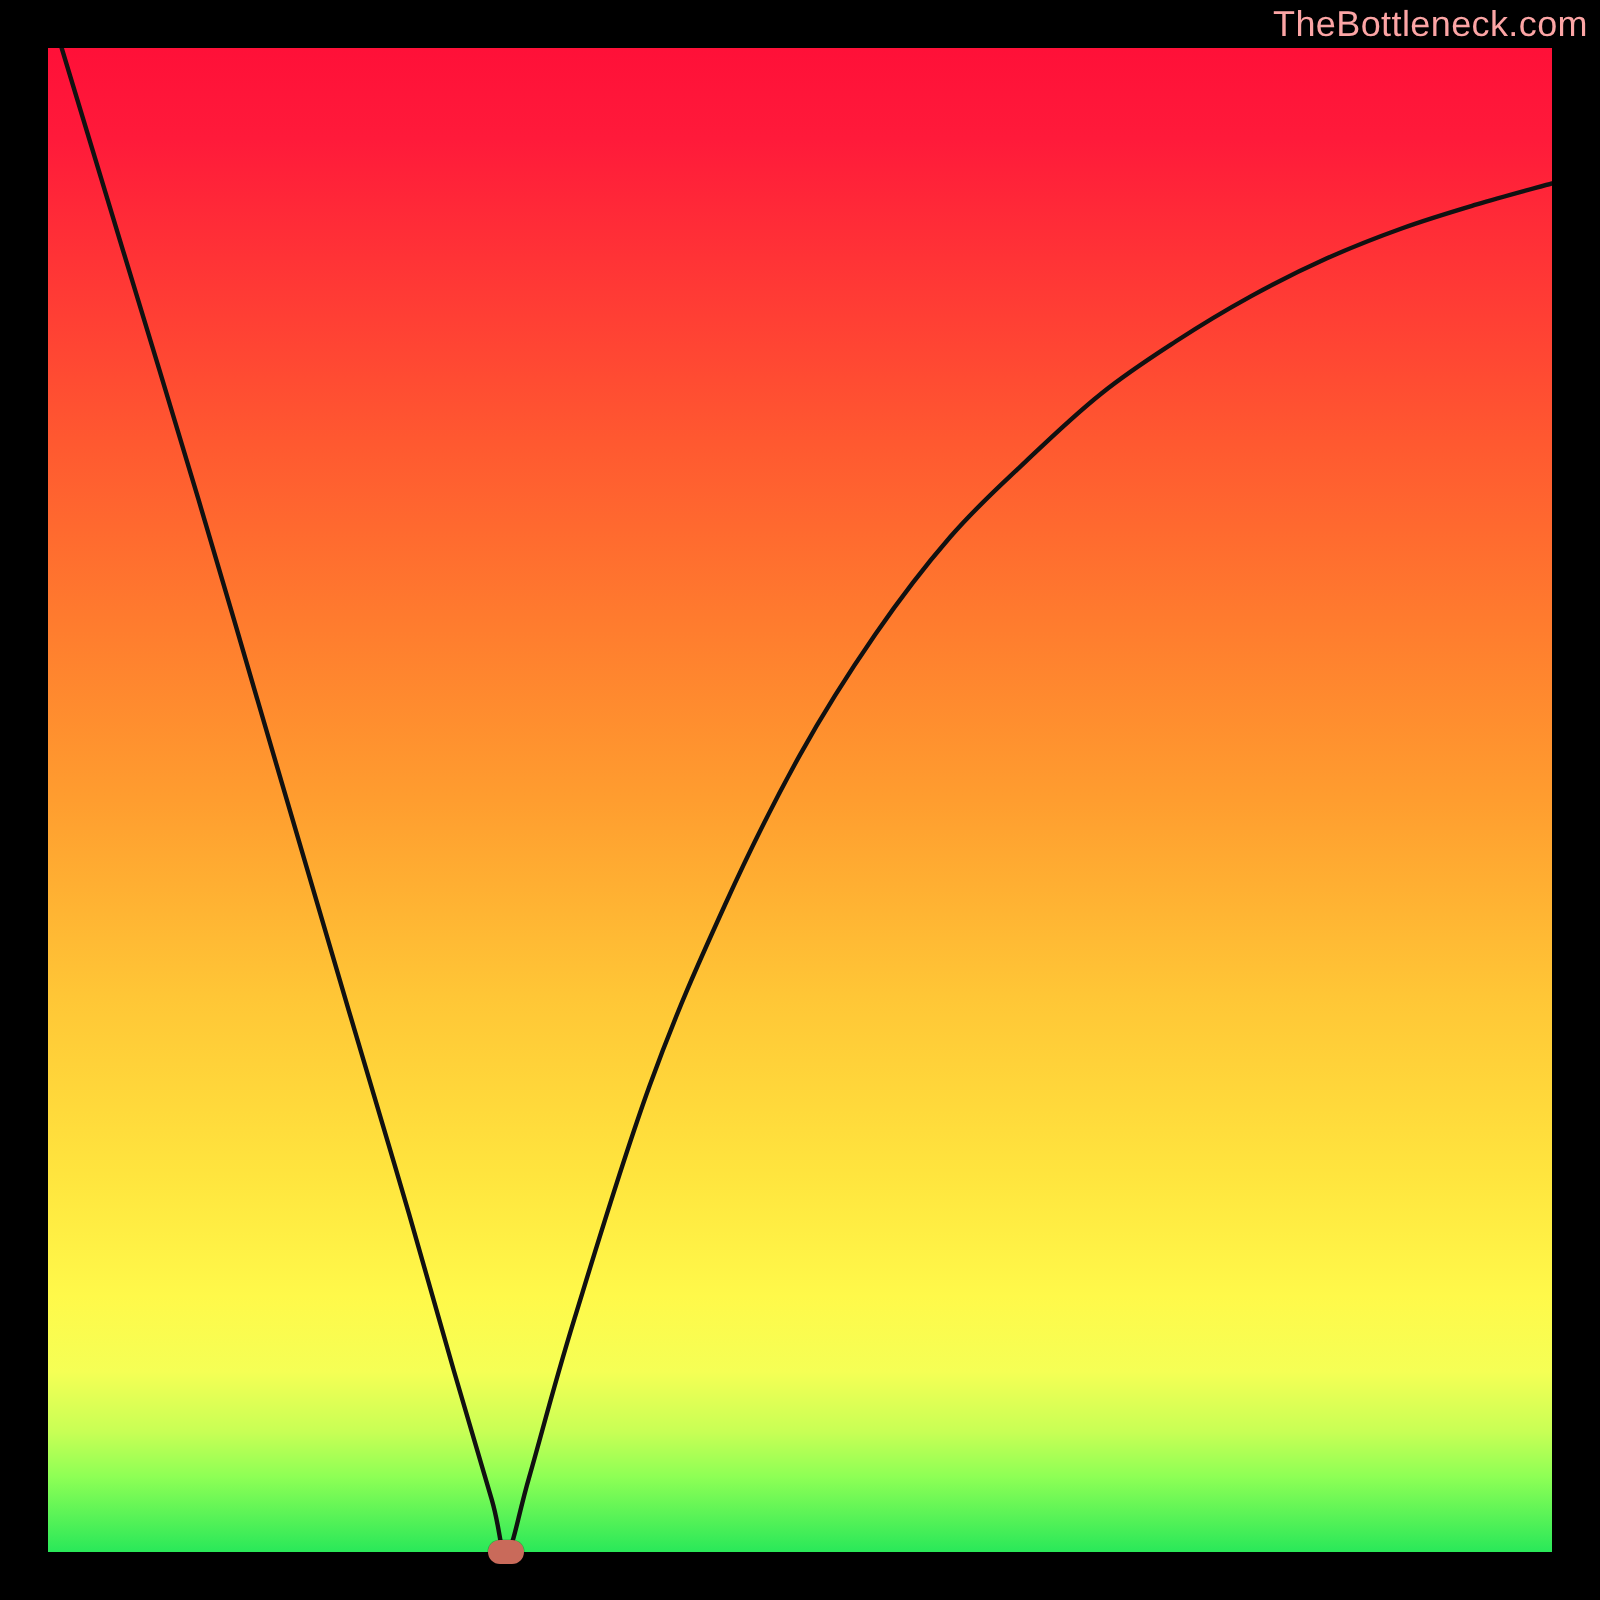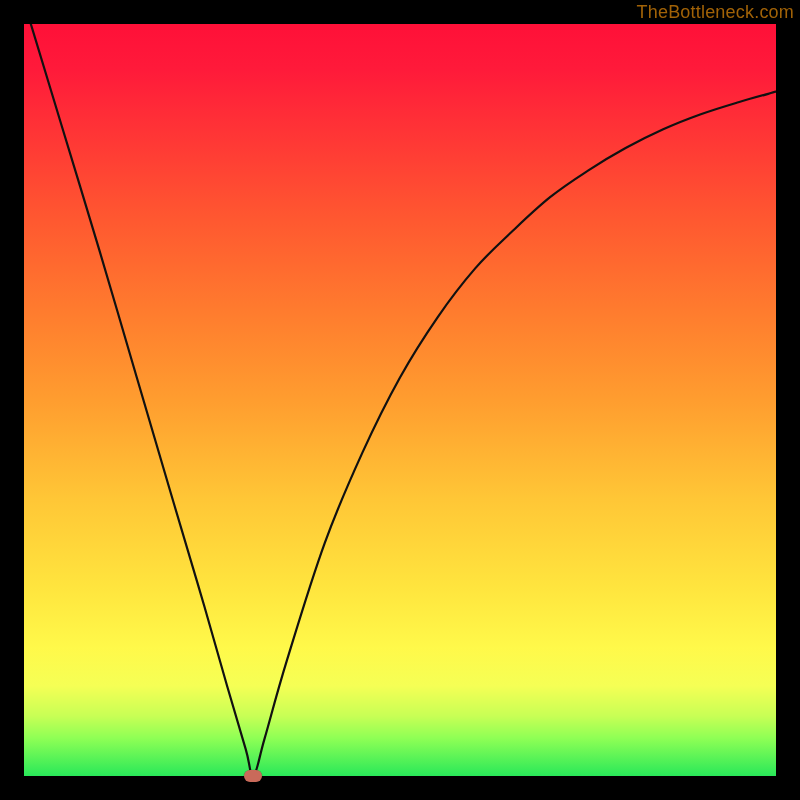--- a/index.html
+++ b/index.html
@@ -52,21 +52,21 @@
     height: 12px;
     background: #c96a5a;
     border-radius: 6px;
     transform: translate(-50%, -50%);
     box-shadow: 0 0 0 0.3px rgba(0,0,0,0.25);
   }
   .watermark {
     position: absolute;
     top: 2px;
     right: 6px;
-    color: #a16207;
+    color: #fca5a5;
     font-size: 18px;
     font-weight: 500;
     letter-spacing: 0.2px;
     user-select: none;
   }
 </style>
 </head>
 <body>
 
 <div class="plot-area">

